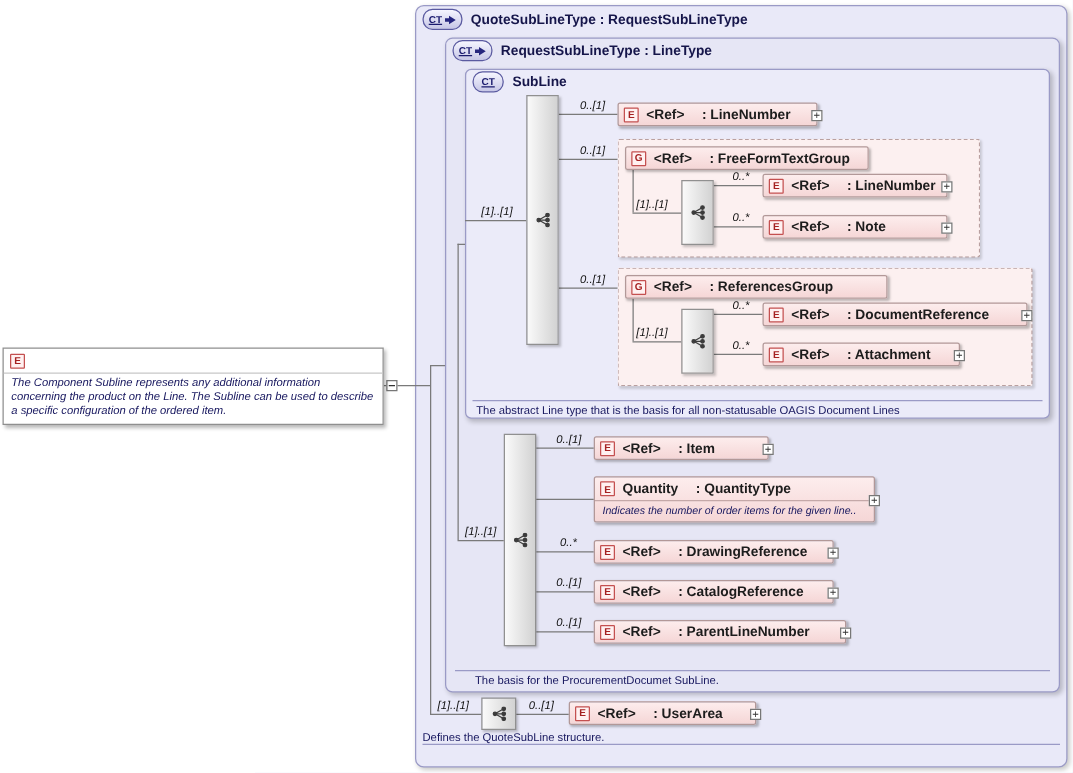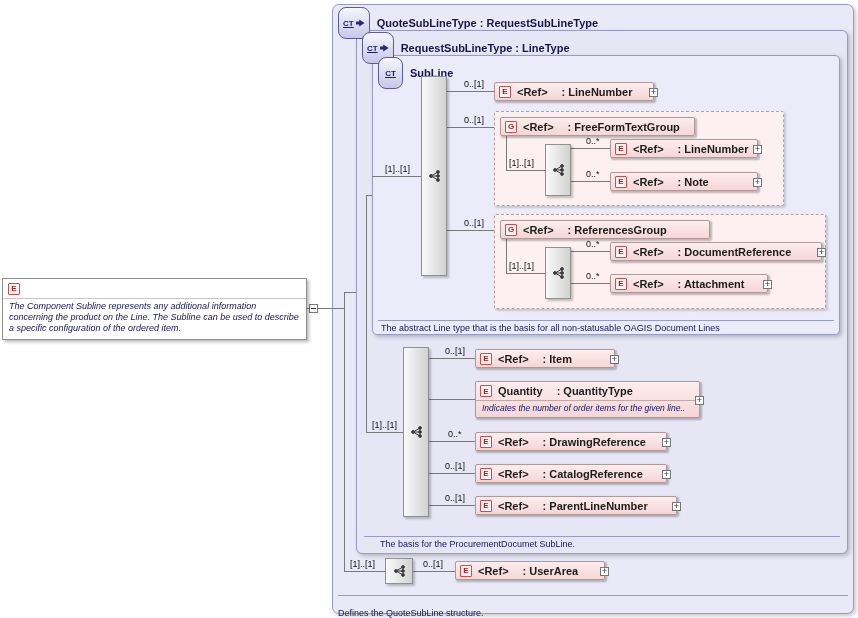--- a/index.html
+++ b/index.html
@@ -7,21 +7,21 @@
   .canvas { position:relative; width:858px; height:618px; background:#ffffff; overflow:hidden; }
 
   
   .ct { position:absolute; background:#e9e9f8; border:1px solid #9a9ac6; border-radius:7px;
         box-shadow:2px 2px 4px rgba(0,0,0,0.22); }
   .ct.inner { background:#e6e6f5; border-radius:6px; }
   .ct.inner2 { background:#ebebf9; border-radius:5px; }
 
   .ct-header { position:absolute; display:flex; align-items:center; gap:7px;
                font-size:11px; font-weight:bold; color:#15154a; white-space:nowrap; }
-  .badge { height:32px; min-width:25px; padding:0 4px; border:1px solid #5a5aa0; border-radius:8px;
+  .badge { height:17px; min-width:25px; padding:0 4px; border:1px solid #5a5aa0; border-radius:8px;
            background:linear-gradient(#f6f6ff,#c7c7e6); display:inline-flex; align-items:center;
            justify-content:center; gap:2px; font-size:8px; font-weight:bold; color:#1a1a6e;text-decoration:underline; }
 
   
   .ebox { position:absolute; height:19px; display:flex; align-items:center; padding:0 4px;
           background:linear-gradient(#fdeded,#f5d6d6); border:1px solid #b29898; border-radius:2px;
           box-shadow:1.5px 1.5px 2px rgba(0,0,0,0.25); font-size:11px; font-weight:bold; color:#1c1c1c;
           white-space:nowrap; }
   .ebox2 { position:absolute; background:linear-gradient(#fdeded,#f5d6d6); border:1px solid #b29898;
            border-radius:2px; box-shadow:1.5px 1.5px 2px rgba(0,0,0,0.25); font-size:11px;
@@ -42,21 +42,21 @@
 
   
   .bar { position:absolute; width:26px; background:linear-gradient(90deg,#fafafa,#d2d2d2);
          border:1px solid #909090; box-shadow:1.5px 1.5px 2px rgba(0,0,0,0.22);
          display:flex; align-items:center; justify-content:center; }
 
   .hline, .vline { position:absolute; background:#7a7a7a; }
   .hline { height:1px; } .vline { width:1px; }
   .sep { position:absolute; height:1px; background:#9a9ac6; }
 
-  .card { position:absolute; font-size:9px; color:#101010; white-space:nowrap; }
+  .card { position:absolute; font-size:9px; font-style:italic; color:#101010; white-space:nowrap; }
   .note-text { position:absolute; font-size:9px; color:#16165e; white-space:nowrap; }
 
   
   .main-box { position:absolute; background:#ffffff; border:1px solid #8f8f8f;
               box-shadow:2px 2px 3px rgba(0,0,0,0.28); }
   .main-header { display:flex; align-items:center; padding:2px 5px; height:19px;
                  font-size:11px; font-weight:bold; color:#101010; }
   .main-annot { border-top:1px solid #c8c8c8; padding:2px 6px; font-size:9px; font-style:italic;
                 color:#16165e; line-height:11px; }
 
@@ -103,21 +103,21 @@
     <span>SubLine</span>
   </div>
 
   <div class="sep" style="left:378px;top:320px;width:456px"></div>
   <div class="note-text" style="left:381px;top:323px">The abstract Line type that is the basis for all non-statusable OAGIS Document Lines</div>
 
   <div class="sep" style="left:364px;top:536px;width:476px"></div>
   <div class="note-text" style="left:380px;top:539px">The basis for the ProcurementDocumet SubLine.</div>
 
   <div class="sep" style="left:338px;top:595px;width:510px"></div>
-  <div class="note-text" style="left:338px;top:608px">Defines the QuoteSubLine structure.</div>
+  <div class="note-text" style="left:338px;top:585px">Defines the QuoteSubLine structure.</div>
 
   <div class="hline" style="left:307px;top:308px;width:37px"></div>
   <div class="vline" style="left:344px;top:292px;height:280px"></div>
   <div class="hline" style="left:344px;top:292px;width:12px"></div>
   <div class="hline" style="left:344px;top:571px;width:41px"></div>
 
   <div class="hline" style="left:372px;top:176px;width:49px"></div>
 
   <div class="hline" style="left:447px;top:91px;width:47px"></div>
   <div class="hline" style="left:447px;top:127px;width:47px"></div>

